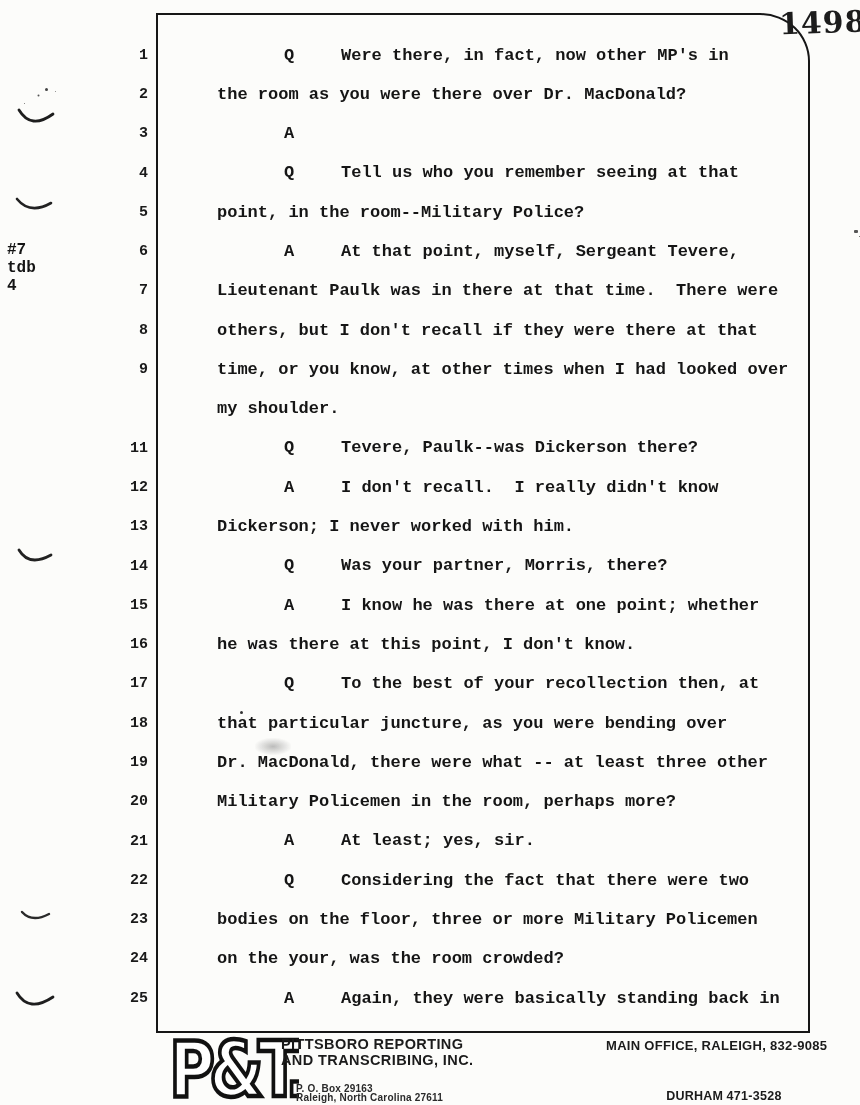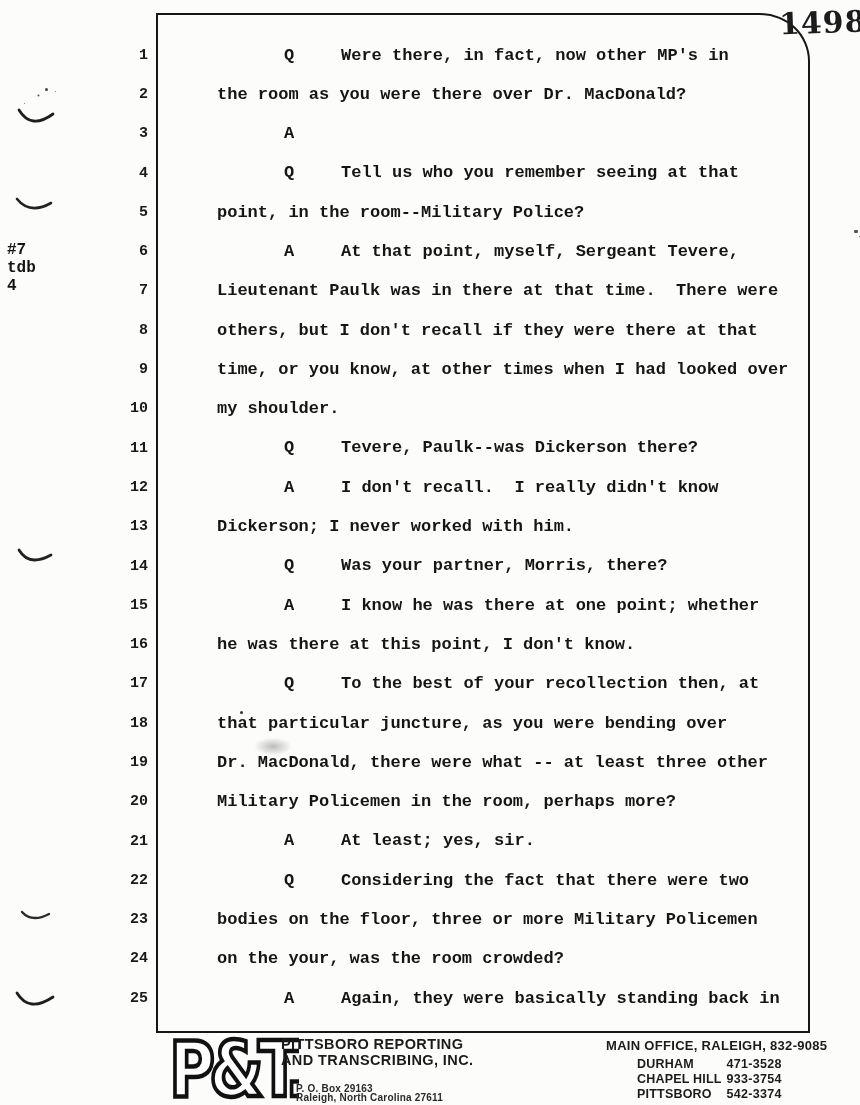--- a/index.html
+++ b/index.html
@@ -77,22 +77,22 @@
     font-weight:700;font-size:10px;line-height:9px;color:#2a2a2a;letter-spacing:.2px;
   }
   .main-office{
     position:absolute;left:602px;top:7px;
     font-weight:700;font-size:13px;letter-spacing:.3px;color:#1b1b1b;
   }
   .office-table{
     position:absolute;left:633px;top:26px;
     font-weight:700;font-size:12.5px;line-height:15px;color:#1b1b1b;
   }
-  .office-row .o-name{display:inline-block;width:86px;letter-spacing:.2px;}
-  .office-row .o-phone{display:inline-block;letter-spacing:.3px;}
+  .office-row .o-name{display:inline-block;width:86px;letter-spacing:.2px;text-align:right;}
+  .office-row .o-phone{display:inline-block;letter-spacing:.3px;margin-top:32px;}
 </style>
 </head>
 <body>
 
 <div class="scan">
 
   <div class="doc-border"></div>
 
   <div class="page-number">1498</div>
 
@@ -169,21 +169,20 @@
       <span class="t-text">others, but I don't recall if they were there at that</span>
     </div>
 
     <div class="t-row cont">
       <span class="t-num">9</span>
       <span class="t-speaker"></span>
       <span class="t-text">time, or you know, at other times when I had looked over</span>
     </div>
 
     <div class="t-row cont">
-      <span class="t-num">10</span>
       <span class="t-speaker"></span>
       <span class="t-text">my shoulder.</span>
     </div>
 
     <div class="t-row">
       <span class="t-num">11</span>
       <span class="t-speaker">Q</span>
       <span class="t-text">Tevere, Paulk--was Dickerson there?</span>
     </div>
 

